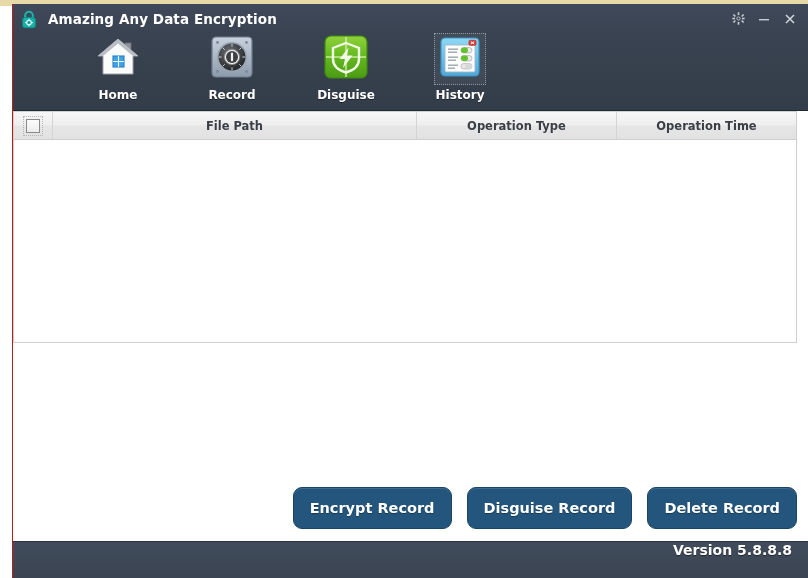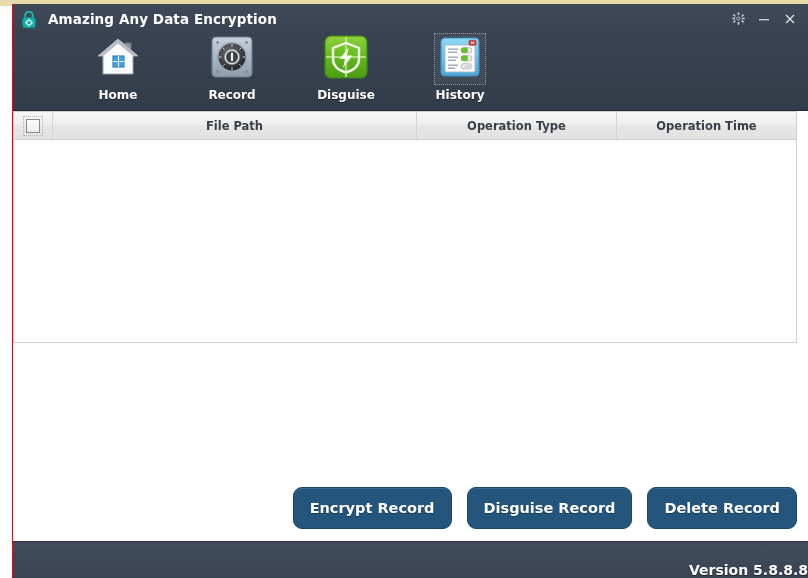--- a/index.html
+++ b/index.html
@@ -227,22 +227,23 @@
     text-shadow: 0 1px 1px rgba(0,0,0,0.35);
     box-sizing: border-box;
   }
 
   
   .footer {
     height: 37px;
     background: #3f4a5a;
     background: linear-gradient(to bottom, #414c5c 0%, #3a4452 100%);
     display: flex;
-    align-items: flex-end;
+    align-items: flex-start;
     justify-content: flex-end;
+    padding-right: 16px;
     box-sizing: border-box;
     border-top: 1px solid #2b3440;
   }
   .version {
     color: #ffffff;
     font-size: 14px;
     font-weight: bold;
     text-shadow: 0 1px 1px rgba(0,0,0,0.5);
   }
 </style>

